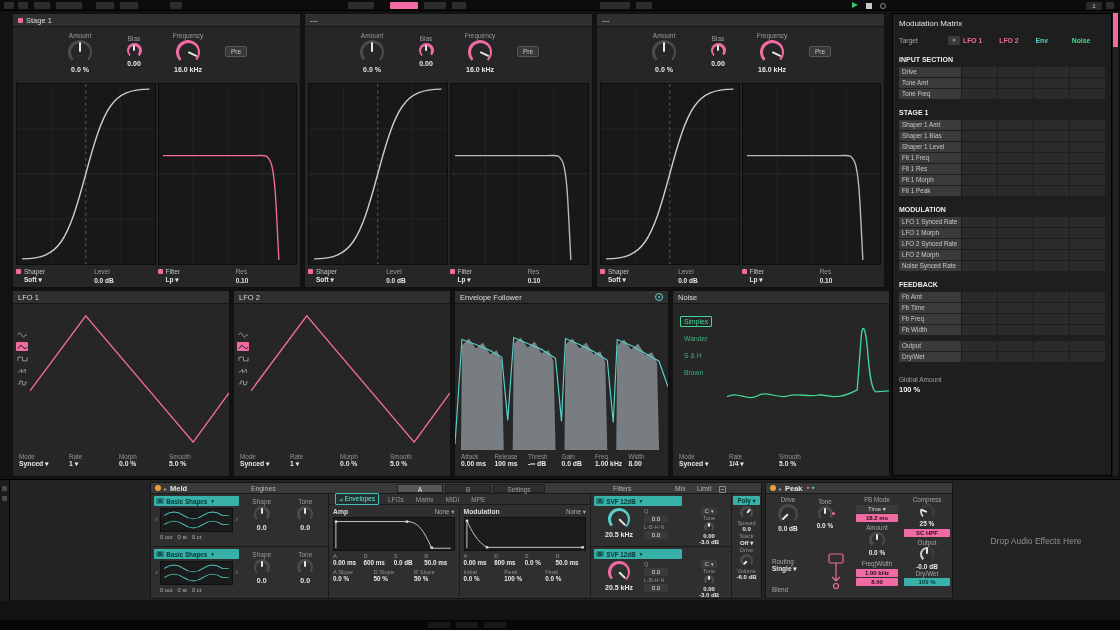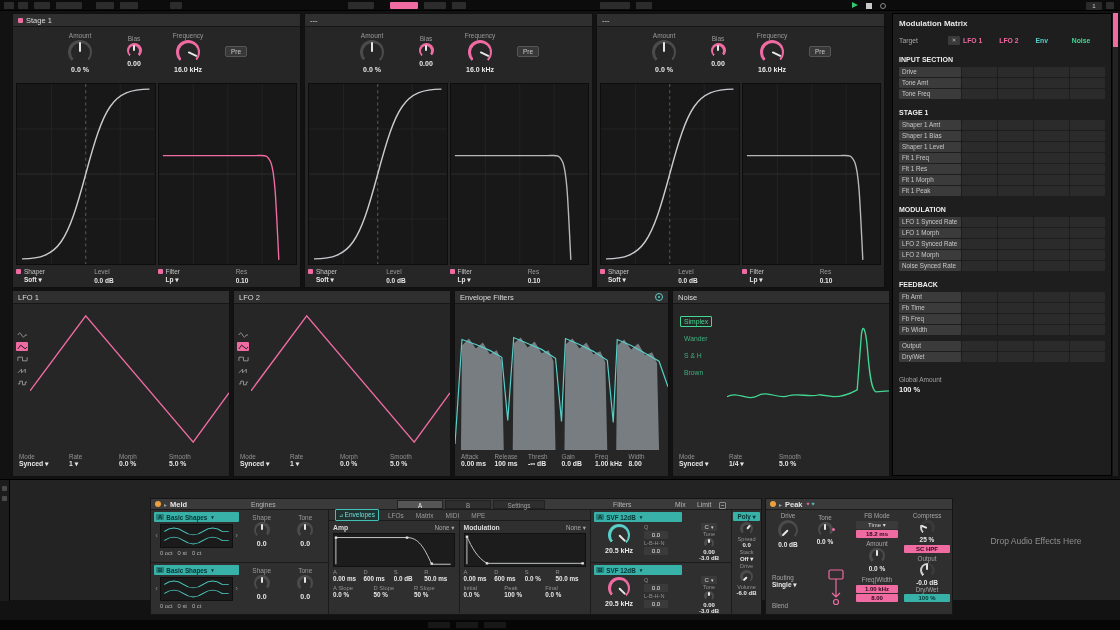--- a/index.html
+++ b/index.html
@@ -84,21 +84,21 @@
 .ef-icon{margin-left:auto;width:8px;height:8px;border:1.3px solid var(--cyan);border-radius:50%;position:relative;}
 .ef-icon::after{content:"";position:absolute;left:1.6px;top:1.6px;width:2px;height:2px;background:var(--cyan);border-radius:50%;}
 .noise-opts{width:54px;display:flex;flex-direction:column;gap:6px;padding:12px 0 0 7px;}
 .noise-opt{font-size:6.8px;color:#3fae7f;align-self:flex-start;padding:1px 3px;border:1px solid transparent;border-radius:1px;}
 .noise-opt.active{color:var(--green);border-color:var(--green);}
 .noise-line{stroke:var(--green);stroke-width:1.3;fill:none;}
 .env-fill{fill:#878d92;opacity:.85;}
 .env-line{stroke:var(--cyan);stroke-width:1.2;fill:none;}
 
 #matrix{position:absolute;left:892px;top:2px;width:220px;height:463px;background:#1e1e1e;border:1px solid #000;padding:5px 6px;}
-#mx-title{font-size:8px;font-weight:700;color:#e5e5e5;margin-bottom:7px;}
+#mx-title{font-size:8px;font-weight:400;color:#e5e5e5;margin-bottom:7px;}
 .mx-target{display:flex;gap:1px;align-items:center;height:11px;margin-bottom:4px;}
 .mx-tlabel{width:48px;font-size:6.8px;color:#a5a5a5;}
 .mx-x{width:12px;height:9px;background:#3a3a3a;border-radius:1px;color:#bbb;font-size:5.5px;text-align:center;line-height:9px;}
 .mx-cols{flex:1;display:flex;gap:1px;}
 .mx-col{flex:1;font-size:6.8px;font-weight:700;color:#ccc;padding-left:2px;}
 .color-pink{color:var(--pink);}
 .color-cyan{color:var(--cyan);}
 .color-green{color:var(--green);}
 .mx-row{display:flex;gap:1px;margin-top:1px;height:10px;}
 .mx-label{width:62px;background:#3b3b3b;border-radius:1px;font-size:6.3px;color:#c9c9c9;line-height:10px;padding-left:3px;white-space:nowrap;overflow:hidden;}
@@ -109,21 +109,21 @@
 .mx-row.type-spacer{height:4px;visibility:hidden;}
 #mx-global{margin-top:14px;}
 #mx-global .g-label{font-size:6.5px;color:#a0a0a0;}
 #mx-global .g-value{font-size:7.5px;color:#f0f0f0;font-weight:700;margin-top:2px;}
 #mxscroll{position:absolute;left:1113px;top:2px;width:5px;height:463px;background:#222;}
 #mxscroll .thumb{width:5px;height:34px;background:var(--pink);}
 
 #chain{position:absolute;left:0;top:479px;width:1120px;height:121px;background:#232323;border-top:1px solid #000;--kbg:#2f2f2f;}
 #chain-strip{position:absolute;left:0;top:0;width:10px;height:121px;background:#1c1c1c;border-right:1px solid #000;}
 .strip-dot{position:absolute;left:2px;width:5px;height:5px;background:#4a4a4a;border-radius:1px;}
-.device{position:absolute;top:18px;height:117px;background:#2f2f2f;border:1px solid #151515;}
+.device{position:absolute;top:2px;height:117px;background:#2f2f2f;border:1px solid #151515;}
 .dtitle{position:relative;height:11px;background:#3a3a3a;border-bottom:1px solid #1a1a1a;display:flex;align-items:center;padding:0 4px;gap:3px;}
 .fold{font-size:6px;color:#999;}
 .act-dot{width:6px;height:6px;border-radius:50%;background:var(--amber);}
 .dname{font-size:7.5px;color:#e2e2e2;font-weight:700;}
 .ttab{position:absolute;top:1px;height:9px;font-size:6.3px;text-align:center;line-height:9px;background:#2e2e2e;color:#9f9f9f;border:1px solid #222;}
 .ttab.sel{background:#565656;color:#eee;}
 .tlabel{position:absolute;top:2px;font-size:6.8px;color:#b5b5b5;}
 .limit-ic{position:absolute;top:2.5px;width:7px;height:7px;border:1px solid #8a8a8a;border-radius:1px;}
 .limit-ic::after{content:"";position:absolute;left:1px;right:1px;top:2px;height:1px;background:#8a8a8a;}
 #meld{left:150px;width:612px;}
@@ -561,21 +561,21 @@
             </div>
             <div class="param">
               <div class="p-label">Smooth</div>
               <div class="p-value">5.0 %</div>
             </div>
           </div>
       </section>
 
       <section class="panel mpanel envp">
         <div class="phead">
-          <span>Envelope Filters</span>
+          <span>Envelope Follower</span>
           <span class="ef-icon"></span>
         </div>
         <div class="mbody">
           <div class="wavebox">
             <svg viewBox="0 0 214 148" preserveAspectRatio="none">
               <path class="env-fill" d="M6,148 L7,42 L14,35 L21,45 L28,39 L35,51 L42,47 L47,58 L49,148 Z M58,148 L59,40 L66,34 L73,44 L80,38 L87,50 L94,47 L99,58 L101,148 Z M110,148 L111,41 L118,35 L125,45 L132,39 L139,51 L146,48 L151,59 L153,148 Z M162,148 L163,42 L170,36 L177,46 L184,40 L191,52 L198,49 L203,60 L205,148 Z"></path>
               <path class="env-line" d="M0,142 L7,36 L21,41 L35,47 L47,54 L53,118 L59,34 L73,40 L87,46 L101,55 L107,119 L111,35 L125,41 L139,48 L153,57 L159,120 L163,36 L177,42 L191,50 L205,58 L214,84"></path>
             </svg>
           </div>
         </div>

